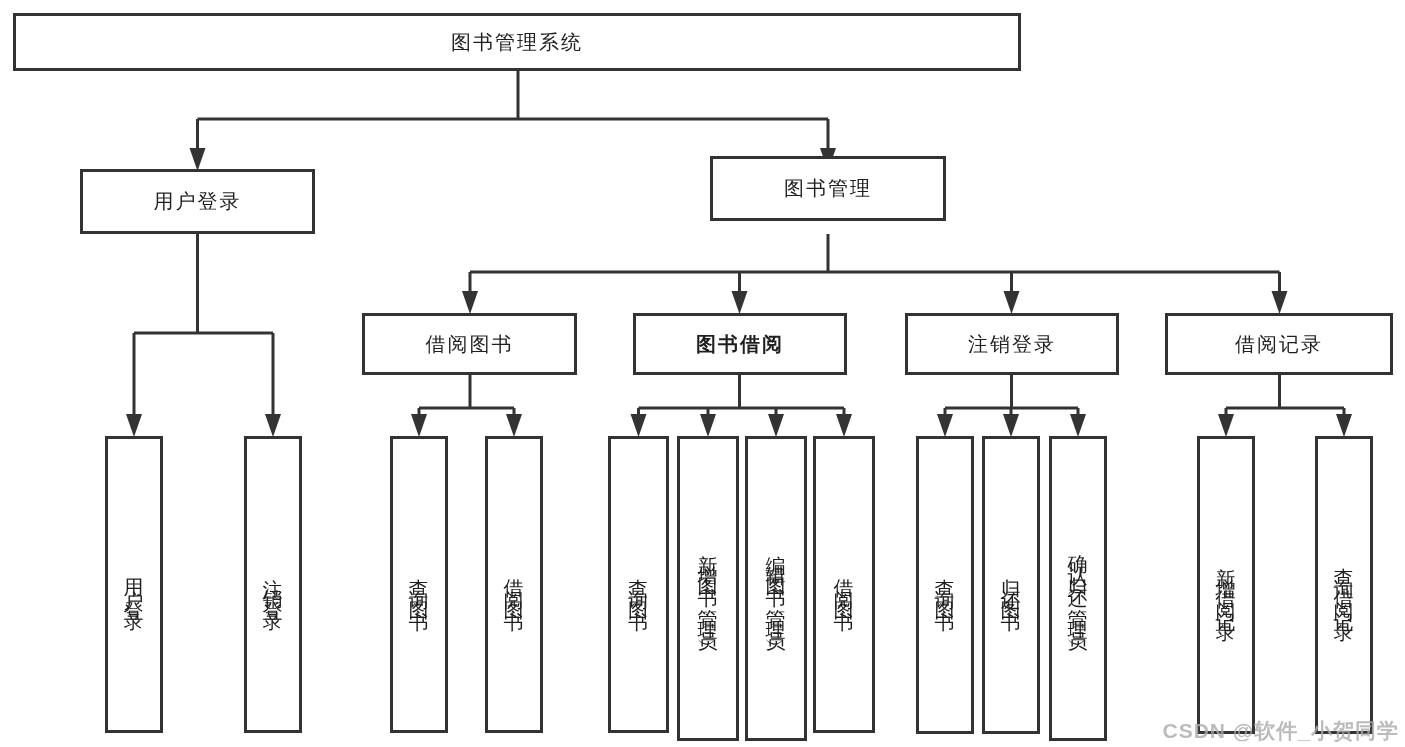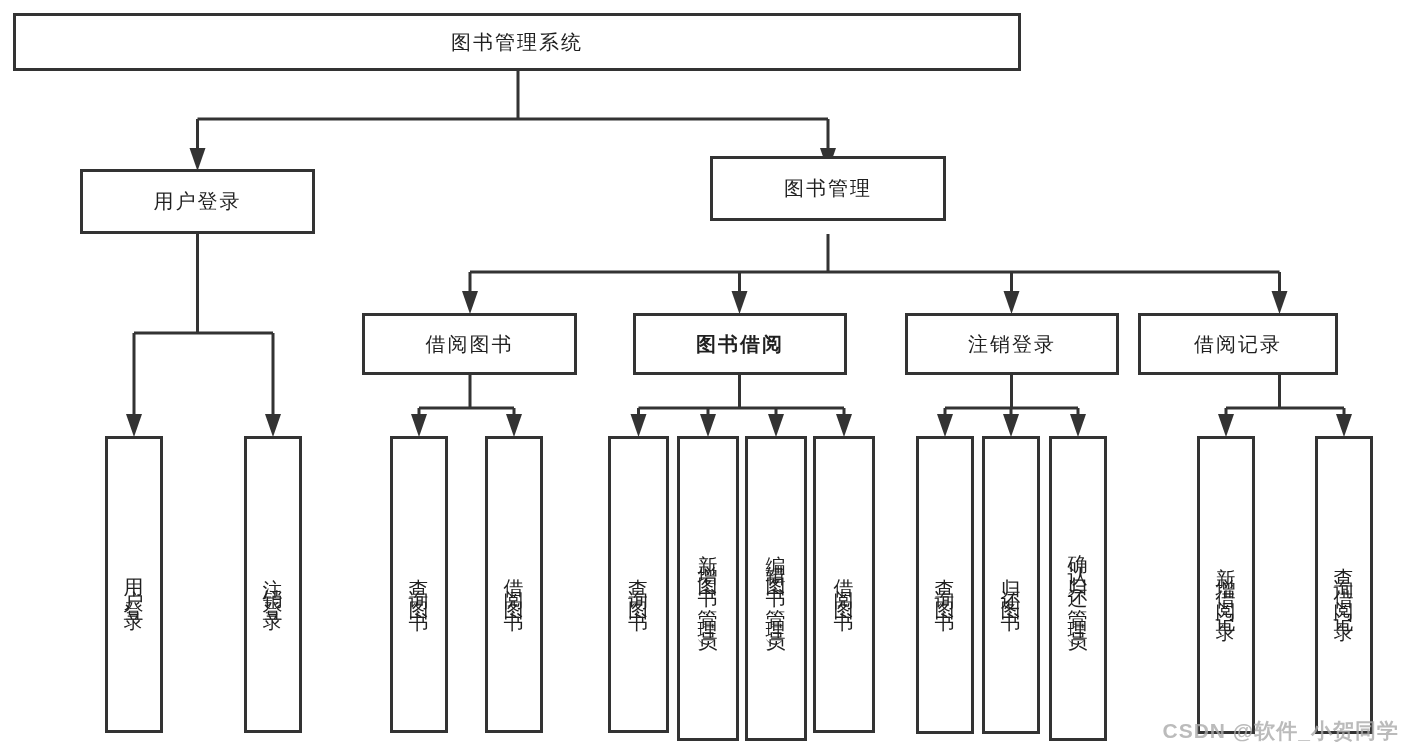--- a/index.html
+++ b/index.html
@@ -108,21 +108,21 @@
 
   <div class="box h-box" style="left:362px; top:313px; width:215px; height:62px;">
     <span>借阅图书</span>
   </div>
   <div class="box h-box" style="left:633px; top:313px; width:214px; height:62px;font-weight:bold;">
     <span>图书借阅</span>
   </div>
   <div class="box h-box" style="left:905px; top:313px; width:214px; height:62px;">
     <span>注销登录</span>
   </div>
-  <div class="box h-box" style="left:1138px; top:313px; width:200px; height:62px;justify-content:center;">
+  <div class="box h-box" style="left:1165px; top:313px; width:228px; height:62px;justify-content:center;">
     <span>借阅记录</span>
   </div>
 
   <div class="box v-box" style="left:105px; top:436px; width:58px; height:297px;">
     <span>用户登录</span>
   </div>
   <div class="box v-box" style="left:244px; top:436px; width:58px; height:297px;">
     <span>注销登录</span>
   </div>
 

